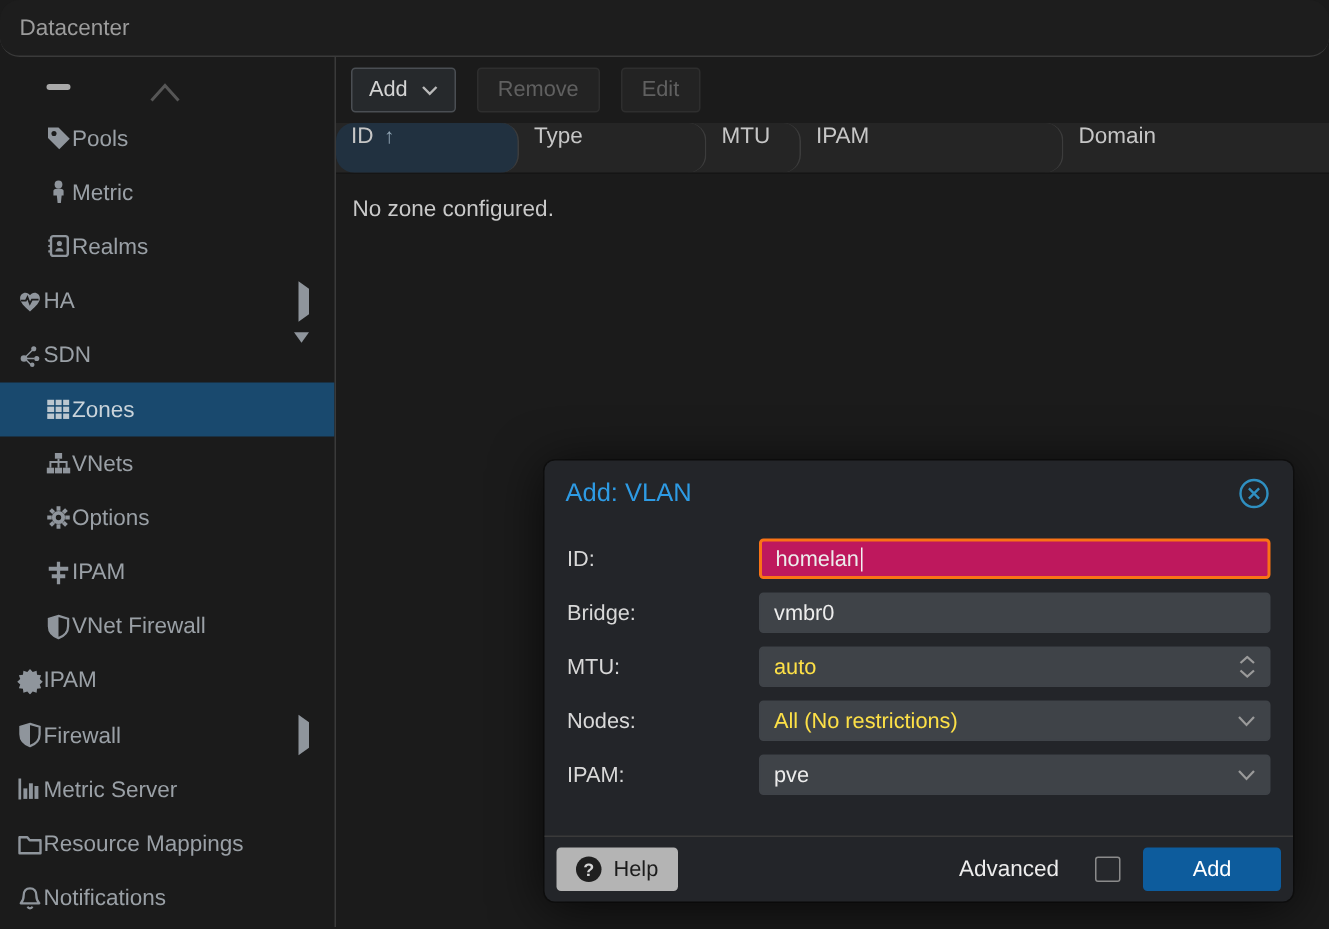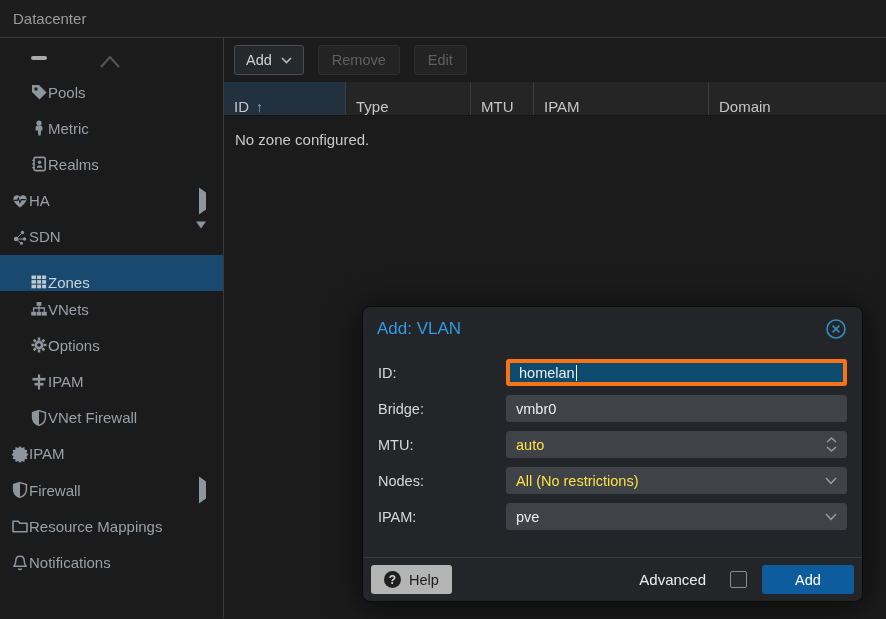--- a/index.html
+++ b/index.html
@@ -1,35 +1,35 @@
 <!DOCTYPE html>
 <html><head>
 <meta charset="utf-8">
 <style>
   * { margin:0; padding:0; box-sizing:border-box; }
   html,body { width:886px; height:619px; overflow:hidden; background:#1b1b1b;
     font-family:"Liberation Sans", sans-serif; color:#cfcfcf; }
 
   
   .topbar { height:38px; background:#1d1d1d; border-bottom:1px solid #3a3a3a;
-    display:flex; align-items:center; padding-left:13px; }
+    display:flex; align-items:center; padding-left:13px;border-radius:13px; }
   .topbar .title { color:#9c9c9c; font-size:15px; }
 
   
   .layout { display:flex; height:580px; }
   .sidebar { width:224px; border-right:1px solid #3a3a3a; background:#1b1b1b;
     overflow:hidden; position:relative; }
   .main { flex:1; display:flex; flex-direction:column; position:relative; }
 
   
   .tree { padding-top:6px; }
   .tree-item { height:36.2px; display:flex; align-items:center; 
     color:#9aa0a6; font-size:15px; padding-left:10px; position:relative; cursor:default; }
   .tree-item.lvl2 { padding-left:29px; }
-  .tree-item.selected { background:#19496e; color:#c9d3da;align-items:flex-end; }
+  .tree-item.selected { background:#19496e; color:#c9d3da; }
   .tree-item .icon { width:19px; height:19px; display:inline-flex; align-items:center;
     justify-content:center; color:#8f959c; flex:none; }
   .tree-item.selected .icon { color:#bcc7cf; }
   .expander { position:absolute; right:17px; top:50%; transform:translateY(-50%); }
   .exp-right { width:0; height:0; border-left:7px solid #8f959c;
     border-top:5px solid transparent; border-bottom:5px solid transparent; }
   .exp-down { width:0; height:0; border-top:7px solid #8f959c;
     border-left:5px solid transparent; border-right:5px solid transparent; }
   .partial-row { height:30px; position:relative; }
   .partial-dash { position:absolute; left:31px; top:12px; width:16px; height:4px;
@@ -40,22 +40,22 @@
   .toolbar { height:44px; display:flex; align-items:center; gap:14px; padding:0 10px; }
   .btn { height:30px; border-radius:3px; font-size:14.5px; display:flex;
     align-items:center; cursor:pointer; }
   .btn-add { background:#26292c; border:1px solid #4a4e53; color:#d3d3d3;
     padding:0 11px; gap:9px; }
   .btn-disabled { background:#232323; border:1px solid #2e2e2e; color:#606060;
     padding:0 13px; cursor:default; }
 
   
   .grid-header { height:34px; display:flex; background:#252525; border-bottom:1px solid #151515; }
-  .col { display:flex; align-items:flex-end; padding-left:10px; gap:7px;
-    color:#c6c6c6; font-size:15px; border-right:1px solid #3c3c3c; cursor:pointer; }
+  .col { display:flex; align-items:flex-start; padding-left:10px; gap:7px;
+    color:#c6c6c6; font-size:15px; border-right:1px solid #3c3c3c; cursor:pointer;border-radius:12px; }
   .col-id     { width:122px; background:#213140; }
   .col-type   { width:125px; }
   .col-mtu    { width:63px; }
   .col-ipam   { width:175px; }
   .col-domain { flex:1; border-right:none; }
   .sort-arrow { color:#93a7b6; font-size:14px; }
   .empty-text { padding:15px 11px; color:#c9c9c9; font-size:15px; }
 
   
   .dialog { position:absolute; left:363px; top:307px; width:499px; height:294px;
@@ -63,21 +63,21 @@
     z-index:10; }
   .dialog-header { height:44px; display:flex; align-items:center; padding:0 14px; }
   .dialog-title { color:#2e9be4; font-size:17px; }
   .close-btn { margin-left:auto; width:24px; height:24px; cursor:pointer; display:flex; }
   .dialog-body { padding:8px 15px 0; }
   .field-row { display:flex; align-items:center; height:27px; margin-bottom:9px; }
   .field-label { width:128px; color:#d8d8d8; font-size:14.5px; flex:none; }
   .field-box { flex:1; height:27px; background:#3f4348; border:1px solid #3f4348;
     border-radius:3px; display:flex; align-items:center; padding:0 9px;
     color:#ececec; font-size:14.5px; position:relative; cursor:text; }
-  .field-box.focused { background:#0c4a6e; border:4px solid #f97316; }
+  .field-box.focused { background:#be185d; border:2px solid #f97316; }
   .field-box.picker { cursor:pointer; }
   .field-box .placeholder { color:#fde047; }
   .caret-bar { width:1px; height:16px; background:#f2f2f2; margin-left:1px; }
   .box-trigger { position:absolute; right:9px; top:0; bottom:0; display:flex;
     flex-direction:column; align-items:center; justify-content:center; gap:3px; }
 
   
   .dialog-footer { position:absolute; left:0; right:0; bottom:0; height:44px;
     border-top:1px solid #3a3a3a; display:flex; align-items:center; padding:0 8px; }
   .help-btn { background:#b4b4b4; color:#1c1c1c; height:29px; border-radius:3px;
@@ -247,20 +247,31 @@
         <span class="icon">
           <svg width="18" height="18" viewBox="0 0 18 18">
               <path d="M9 1.6l6.4 1.9v5c0 4-2.5 6.5-6.4 7.9-3.9-1.4-6.4-3.9-6.4-7.9v-5z" fill="none" stroke="currentColor" stroke-width="1.5"></path>
               <path d="M9 1.6L2.6 3.5v5c0 4 2.5 6.5 6.4 7.9z" fill="currentColor"></path>
             </svg>
         </span>
         <span>Firewall</span>
         <span class="expander"><span class="exp-right"></span></span>
       </div>
 
+      <div class="tree-item">
+        <span class="icon">
+          <svg width="18" height="18" viewBox="0 0 18 18">
+              <path d="M2.2 2v14" stroke="currentColor" stroke-width="1.8"></path>
+              <rect x="4.6" y="8.6" width="2.6" height="7" fill="currentColor"></rect>
+              <rect x="8.3" y="5.2" width="2.6" height="10.4" fill="currentColor"></rect>
+              <rect x="12" y="7" width="2.6" height="8.6" fill="currentColor"></rect>
+            </svg>
+        </span>
+        <span>Metric Server</span>
+      </div>
 
       <div class="tree-item">
         <span class="icon">
           <svg width="18" height="18" viewBox="0 0 18 18">
               <path d="M2 4.2h5.2l1.6 2H16v8.6H2z" fill="none" stroke="currentColor" stroke-width="1.6" stroke-linejoin="round"></path>
             </svg>
         </span>
         <span>Resource Mappings</span>
       </div>
 

